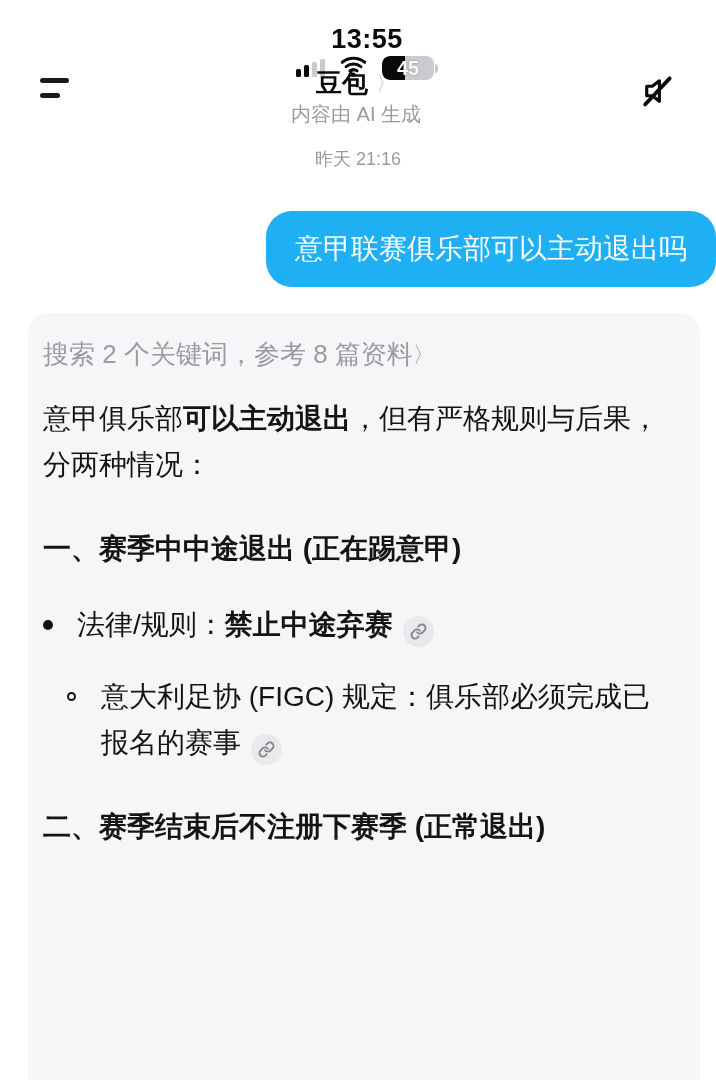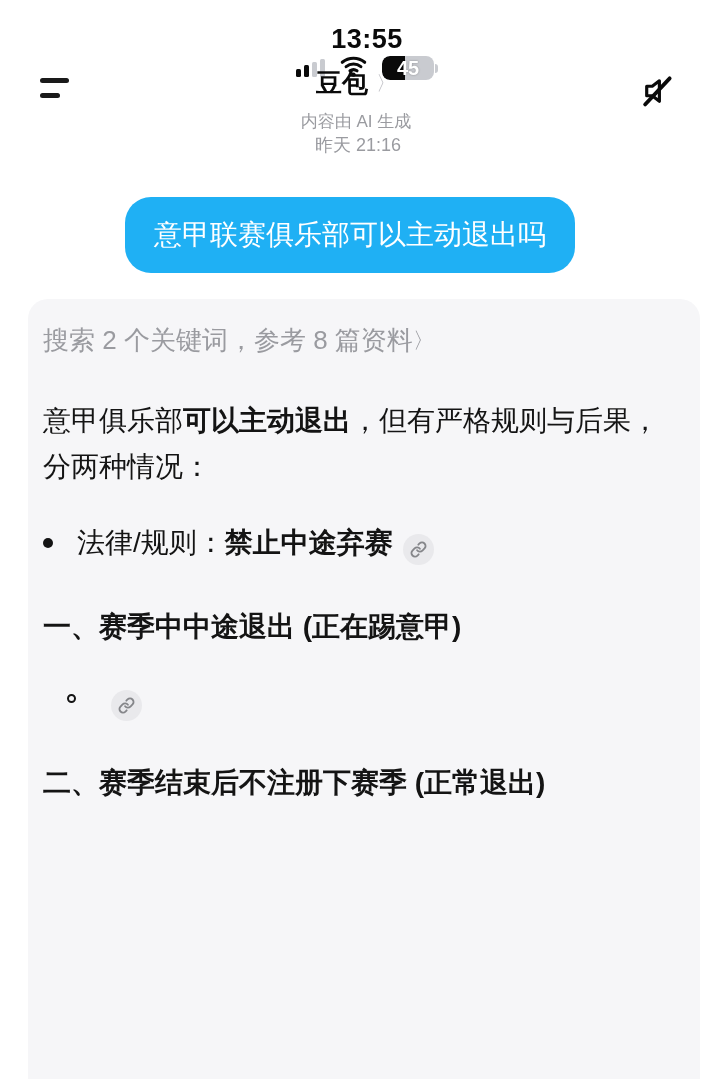--- a/index.html
+++ b/index.html
@@ -34,37 +34,37 @@
   
   .header{display:flex;align-items:flex-start;padding:0 40px;margin-top:6px;}
   .menu-btn{background:none;border:none;cursor:pointer;padding:0;margin-top:16px;width:34px;}
   .menu-btn i{display:block;height:5px;border-radius:3px;background:#1a1a1a;}
   .menu-btn .l1{width:29px;margin-bottom:10px;}
   .menu-btn .l2{width:20px;}
   .header-center{flex:1;text-align:center;}
   .title-row{display:inline-flex;align-items:center;gap:8px;cursor:pointer;margin-top:4px;}
   .title{font-size:26px;font-weight:700;color:#0a0a0a;}
   .title-chev{font-size:20px;color:#C0C1C6;font-weight:400;}
-  .subtitle{font-size:17px;color:var(--text-secondary);margin-top:9px;}
+  .subtitle{font-size:20px;color:var(--text-secondary);}
   .mute-btn{background:none;border:none;cursor:pointer;padding:0;margin-top:8px;}
 
   
-  .timestamp{text-align:center;font-size:18px;color:var(--text-secondary);margin-top:0;}
-  .user-row{display:flex;justify-content:center;padding-right:16px;margin-top:40px;}
+  .timestamp{text-align:center;font-size:18px;color:var(--text-secondary);margin-top:19px;}
+  .user-row{display:flex;justify-content:flex-end;margin-top:40px;}
   .user-bubble{background:var(--accent-blue);color:#fff;font-size:28px;line-height:32px;
     padding:22px 29px;border-radius:26px;max-width:560px;}
 
   .ai-card{margin:26px 16px 0 28px;background:var(--card-bg);
     border-radius:20px 20px 0 0;padding:20px 15px 60px 15px;min-height:780px;}
   .search-row{display:flex;align-items:center;color:var(--text-secondary);
     font-size:26px;cursor:pointer;padding:4px 0;}
   .search-chev{font-size:22px;}
 
   .block{font-size:28px;line-height:46px;color:var(--text-primary);padding-right:22px;}
-  .paragraph{margin-top:36px;}
+  .paragraph{margin-top:20px;}
   .heading{font-weight:700;margin-top:38px;}
   .bullet{display:flex;margin-top:30px;}
   .bullet.level2{margin-left:24px;margin-top:26px;}
   .marker-box{flex:none;width:34px;padding-top:18px;}
   .dot{display:block;width:10px;height:10px;border-radius:50%;background:var(--text-primary);}
   .circle{display:block;width:9px;height:9px;border-radius:50%;border:2.5px solid var(--text-primary);background:transparent;}
   .bullet-text{flex:1;}
   b{font-weight:700;}
   .link-pill{display:inline-flex;align-items:center;justify-content:center;width:31px;height:31px;
     border-radius:50%;background:var(--pill-bg);margin-left:10px;vertical-align:-6px;cursor:pointer;}
@@ -129,37 +129,37 @@
     <div class="user-bubble">意甲联赛俱乐部可以主动退出吗</div>
   </div>
 
   <div class="ai-card">
     <div class="search-row">
       <span>搜索 2 个关键词，参考 8 篇资料</span>
       <span class="search-chev">〉</span>
     </div>
     <div class="blocks">
         <div class="block paragraph"><span>意甲俱乐部</span><b>可以主动退出</b><span>，但有严格规则与后果，分两种情况：</span></div>
+        <div class="block heading">一、赛季中中途退出 (正在踢意甲)</div>
         <div class="block bullet level1">
           <span class="marker-box">
             <i class="dot"></i>
           </span>
           <span class="bullet-text"><span>法律/规则：</span><b>禁止中途弃赛</b><span class="link-pill">
               <svg width="17" height="17" viewBox="0 0 24 24" fill="none" stroke="#85868A" stroke-width="2.6" stroke-linecap="round" stroke-linejoin="round">
                 <path d="M10 13a5 5 0 0 0 7.54.54l3-3a5 5 0 0 0-7.07-7.07l-1.72 1.71"></path>
                 <path d="M14 11a5 5 0 0 0-7.54-.54l-3 3a5 5 0 0 0 7.07 7.07l1.71-1.71"></path>
               </svg>
             </span></span>
         </div>
-        <div class="block heading">一、赛季中中途退出 (正在踢意甲)</div>
         <div class="block bullet level2">
           <span class="marker-box">
             <i class="circle"></i>
           </span>
-          <span class="bullet-text"><span class="link-pill">
+          <span class="bullet-text"><span>意大利足协 (FIGC) 规定：俱乐部必须完成已报名的赛事</span><span class="link-pill">
               <svg width="17" height="17" viewBox="0 0 24 24" fill="none" stroke="#85868A" stroke-width="2.6" stroke-linecap="round" stroke-linejoin="round">
                 <path d="M10 13a5 5 0 0 0 7.54.54l3-3a5 5 0 0 0-7.07-7.07l-1.72 1.71"></path>
                 <path d="M14 11a5 5 0 0 0-7.54-.54l-3 3a5 5 0 0 0 7.07 7.07l1.71-1.71"></path>
               </svg>
             </span></span>
         </div>
         <div class="block heading">二、赛季结束后不注册下赛季 (正常退出)</div>
       </div>
   </div>
 

